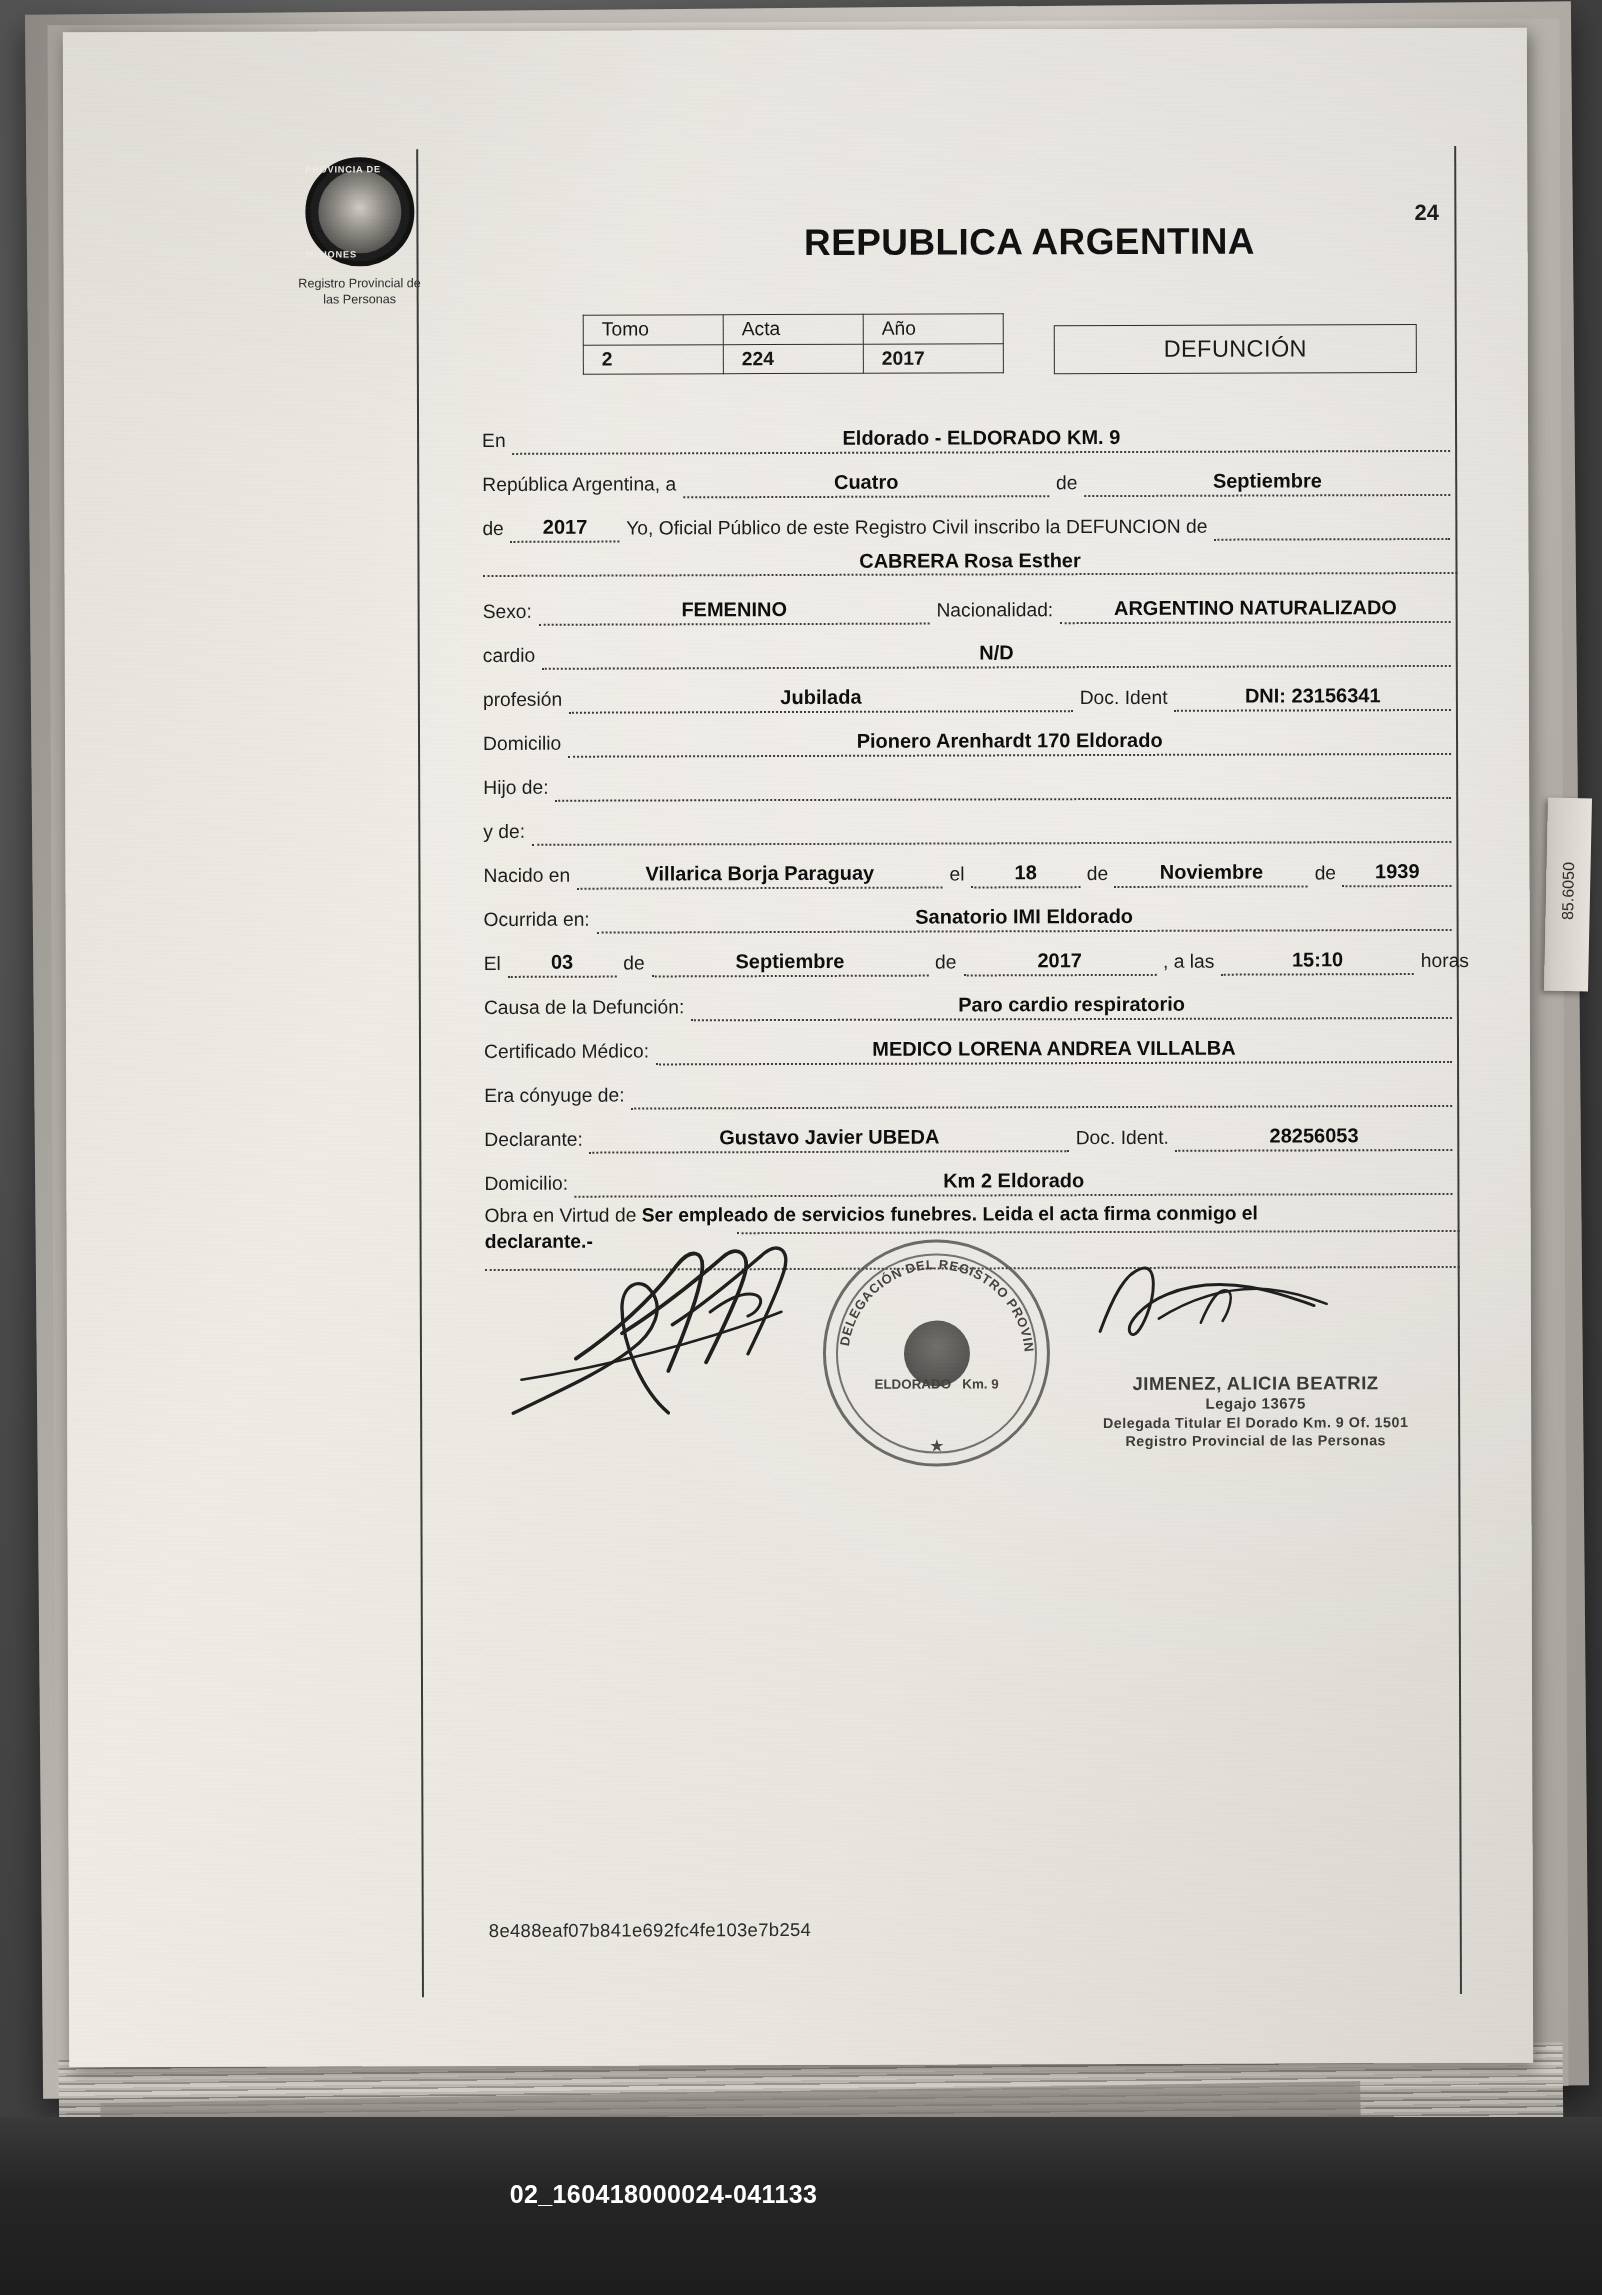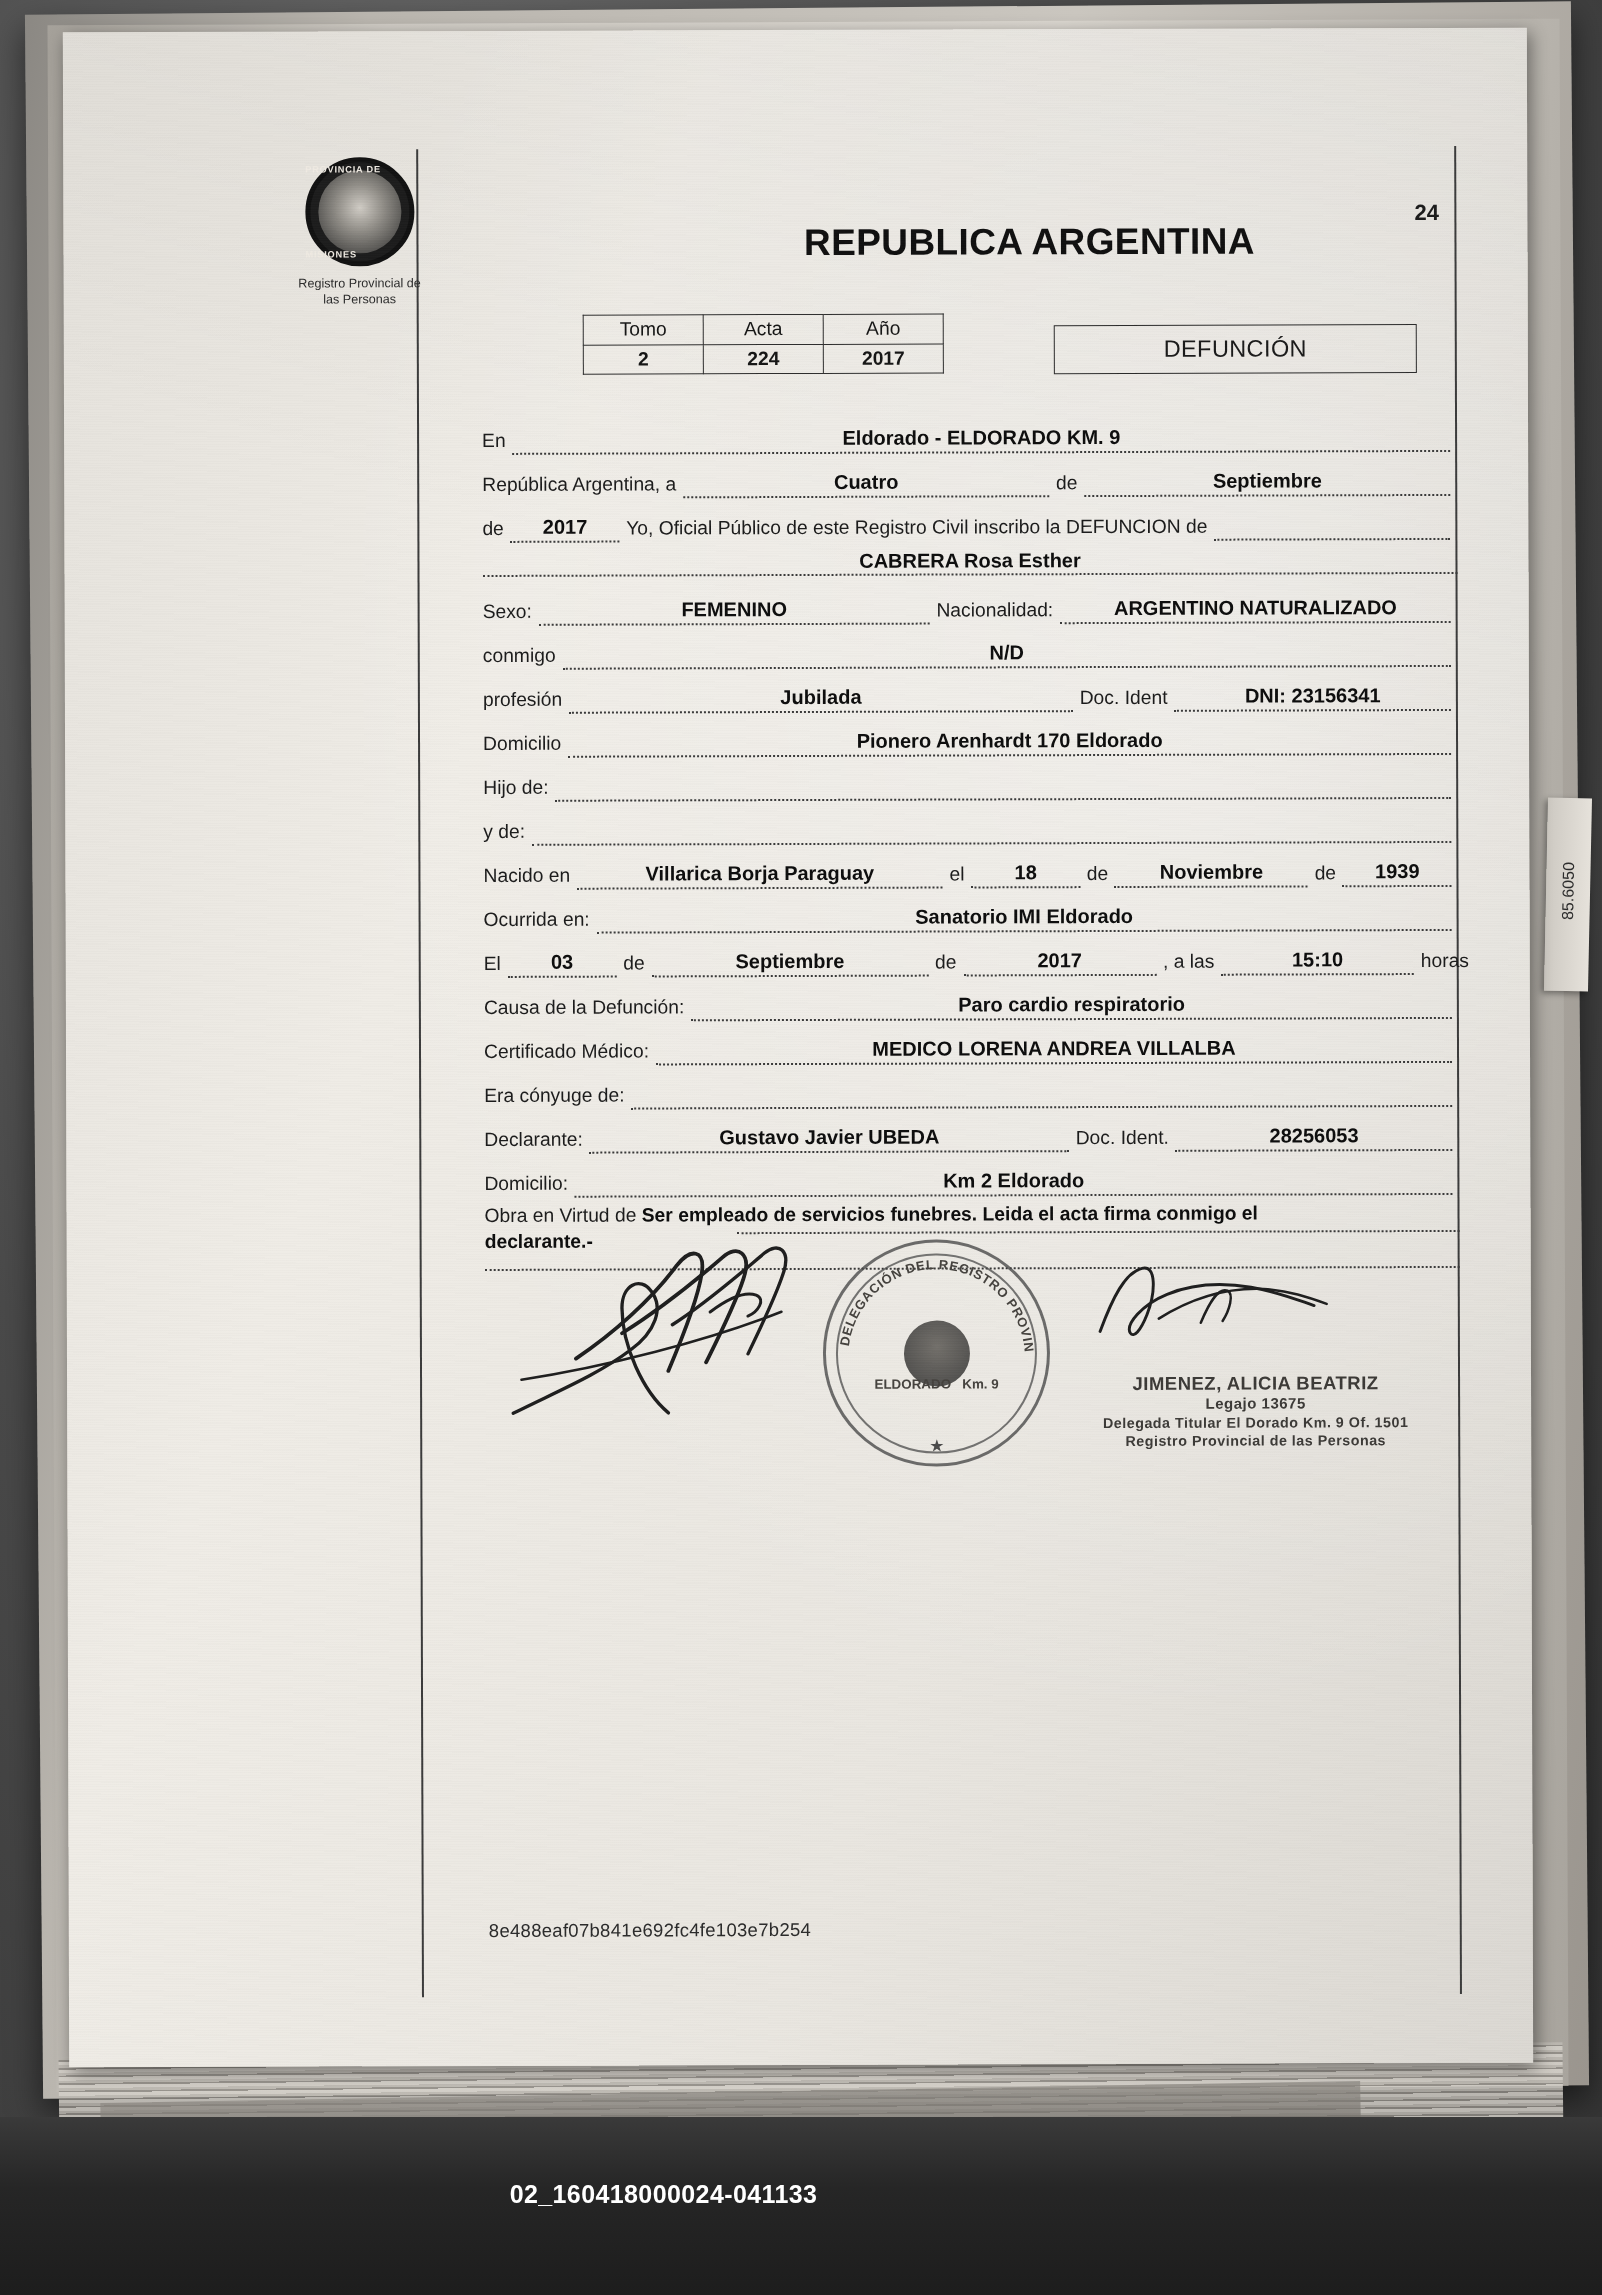--- a/index.html
+++ b/index.html
@@ -149,24 +149,24 @@
   
   #tabla {
     position: absolute;
     left: 519px; top: 284px;
     border-collapse: collapse;
   }
   #tabla td {
     border: 1.7px solid #2e2e2e;
     width: 103px;
     height: 28.6px;
-    text-align: center;
+    text-align: left;
     font-size: 19.3px;
     color: #151515;
-    padding: 0 8px;
+    padding: 0 18px;
   }
   #tabla tr.vals td { font-weight: bold; }
 
   
   #defuncion-box {
     position: absolute;
     left: 990px; top: 296px;
     width: 361px; height: 47px;
     border: 1.7px solid #2b2b2b;
     display: flex;
@@ -484,21 +484,21 @@
       <span class="fill">
         <span class="val">FEMENINO</span>
       </span>
       <span class="lbl">Nacionalidad:</span>
       <span class="fill">
         <span class="val">ARGENTINO NATURALIZADO</span>
       </span>
     </div>
 
     <div class="row">
-      <span class="lbl">conmigo</span>
+      <span class="lbl">cardio</span>
       <span class="fill">
         <span class="val">N/D</span>
       </span>
     </div>
 
     <div class="row">
       <span class="lbl">profesión</span>
       <span class="fill">
         <span class="val">Jubilada</span>
       </span>

